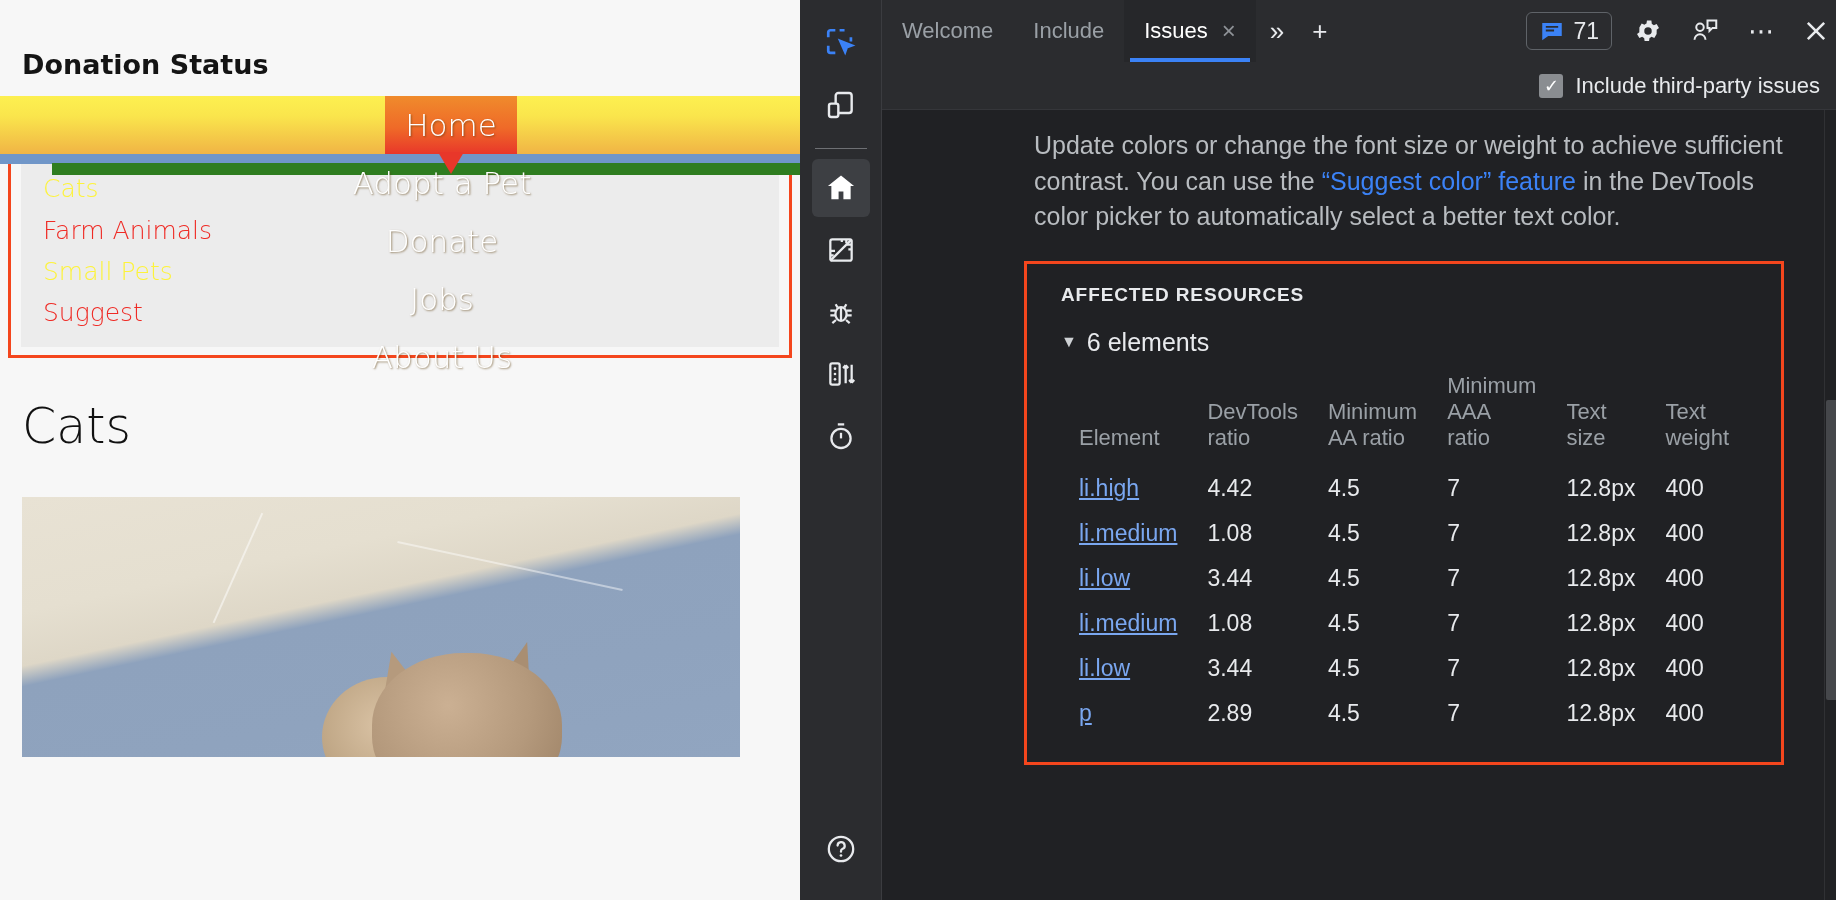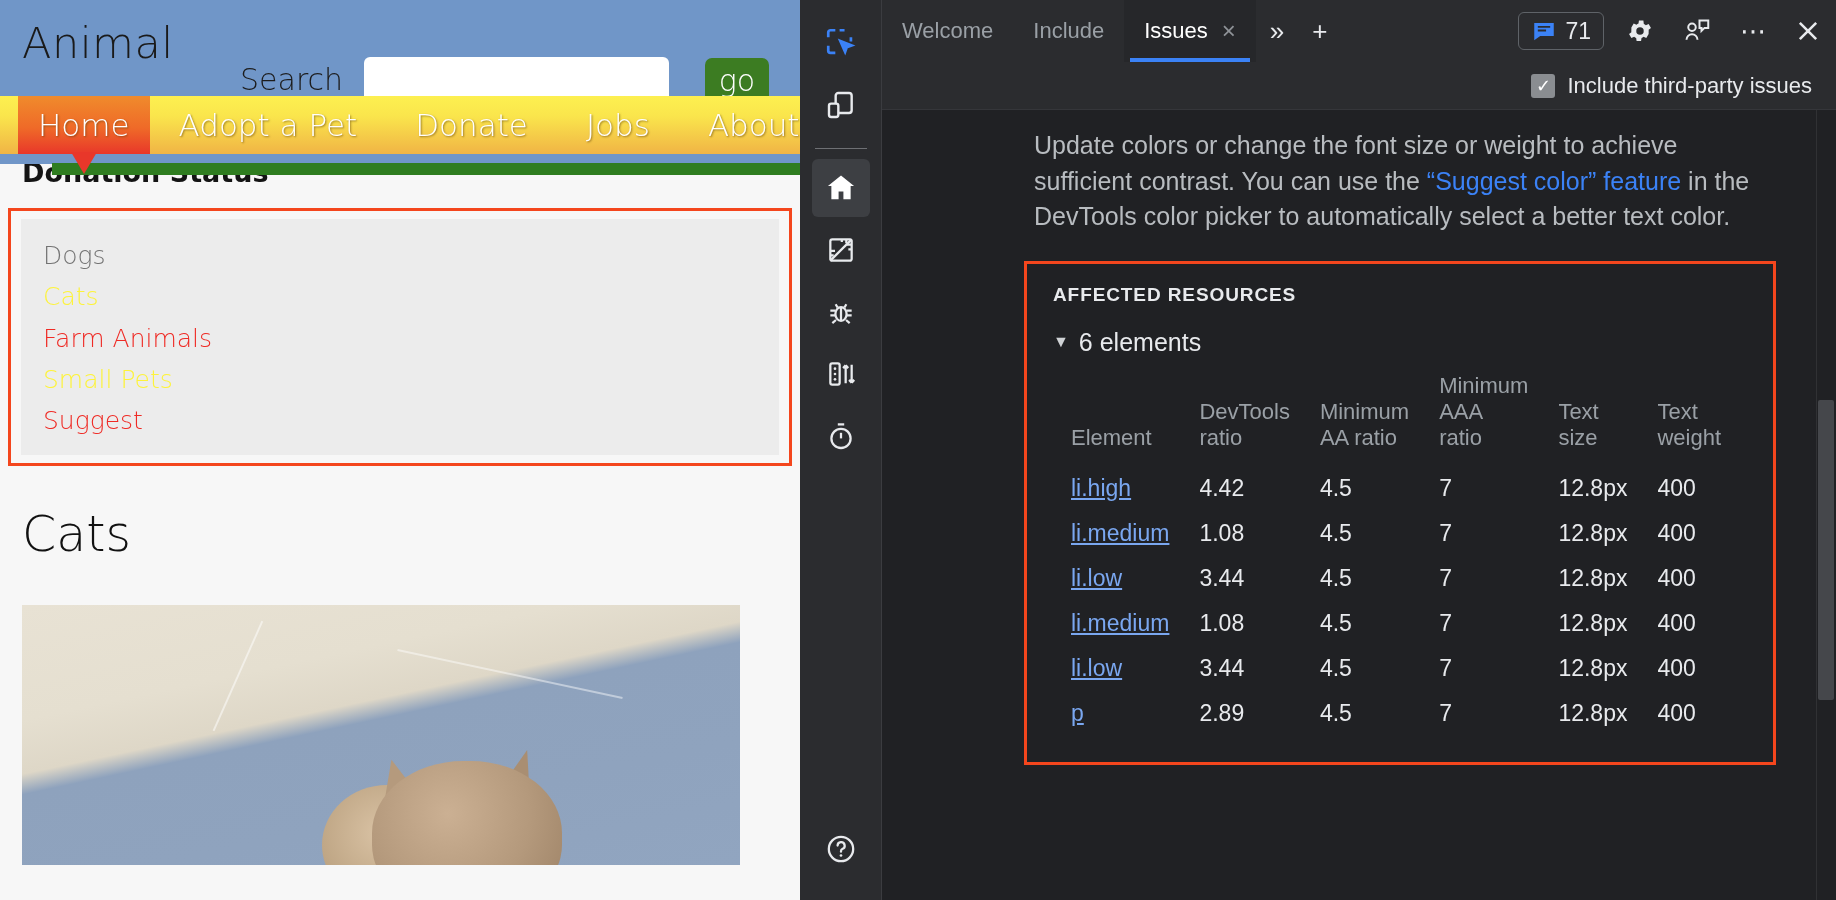--- a/index.html
+++ b/index.html
@@ -69,20 +69,21 @@
   }
 
   .navbar {
     position: absolute;
     left: 0; top: 96px;
     width: 884px; height: 58px;
     background: linear-gradient(180deg, #fdf050 0%, #fae54c 35%, #f0b445 100%);
     display: flex;
     align-items: center;
     z-index: 5;
+    flex-direction: column;
   }
   .nav-item {
     font-size: 31px;
     color: #ffffff;
     font-family: "DejaVu Sans", sans-serif;
     font-weight: 300;
     padding: 0 29px;
     line-height: 58px;
     height: 58px;
     text-shadow: 1px 1px 2px rgba(90,60,10,.6);
@@ -348,21 +349,21 @@
   .issue-p {
     color: #b8bcc0;
     font-size: 25px;
     line-height: 1.42;
     margin-bottom: 26px;
   }
   .issue-link { color: #3b82f6; }
   .affected-box {
     margin: 16px 60px 0 142px;
     border: 3px solid #f4461d;
-    padding: 20px 22px 26px 26px;
+    padding: 20px 22px 26px 34px;
   }
   .affected-title {
     color: #e8eaed;
     font-size: 19px;
     letter-spacing: .9px;
     font-weight: bold;
     margin-bottom: 22px;
   }
   .elements-toggle {
     display: flex; align-items: center; gap: 10px;
@@ -411,26 +412,20 @@
   }
   svg { display: block; }
 </style>
 </head>
 <body>
 
 <div id="root">
 
   <div class="page">
 
-    <div class="page-header">
-      <div class="site-title">Animal</div>
-      <div class="search-label">Search</div>
-      <input class="search-input" value="" placeholder="" style="">
-      <div class="go-btn">go</div>
-    </div>
 
     <div class="navbar">
       <div class="nav-item active">Home</div>
       <div class="nav-item">Adopt a Pet</div>
       <div class="nav-item">Donate</div>
       <div class="nav-item">Jobs</div>
       <div class="nav-item">About Us</div>
     </div>
     <div class="navbar-underline"></div>
     <div class="green-bar"></div>

